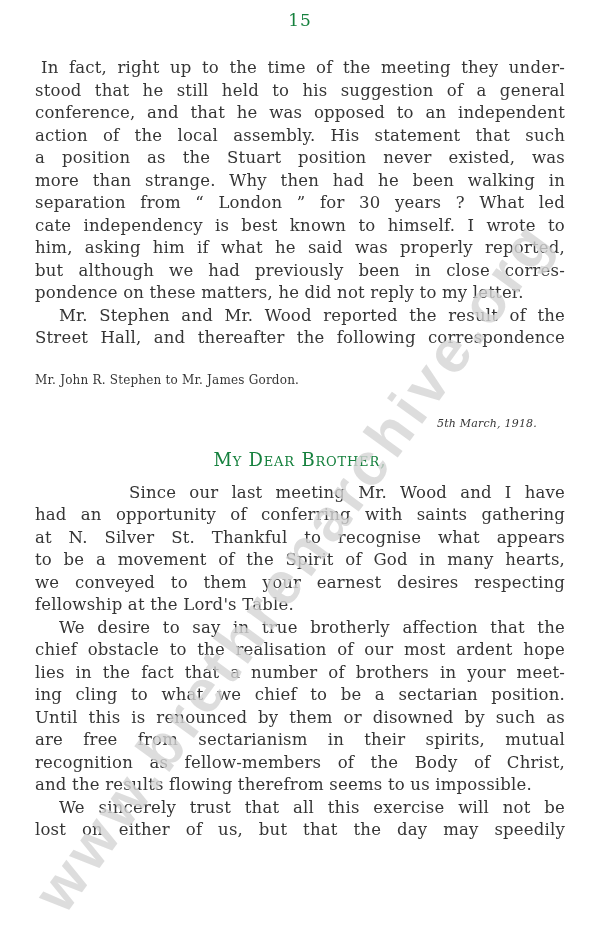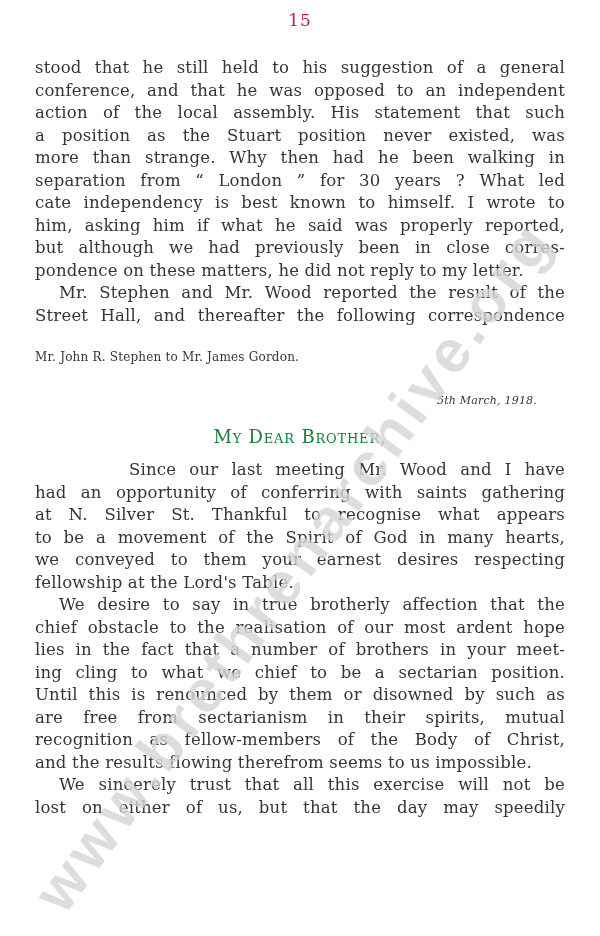--- a/index.html
+++ b/index.html
@@ -17,21 +17,21 @@
     color: #353535;
   }
   .page-number {
     position: absolute;
     top: 10px;
     left: 0;
     width: 600px;
     text-align: center;
     font-size: 17px;
     letter-spacing: 1px;
-    color: #be185d;
+    color: #15803d;
   }
   .text-block {
     position: absolute;
     top: 57px;
     left: 35px;
     width: 530px;
     font-size: 16.5px;
     line-height: 22.5px;
     letter-spacing: 0.2px;
   }
@@ -92,20 +92,21 @@
 
 <div class="page">
 
   <div class="watermark">www.brethrenarchive.org</div>
 
   <div class="page-number">15</div>
 
   <div class="text-block">
 
     <div class="para">
+      <div class="line indent-xs">In fact, right up to the time of the meeting they under-</div>
       <div class="line">stood that he still held to his suggestion of a general</div>
       <div class="line">conference, and that he was opposed to an independent</div>
       <div class="line">action of the local assembly. His statement that such</div>
       <div class="line">a position as the Stuart position never existed, was</div>
       <div class="line">more than strange. Why then had he been walking in</div>
       <div class="line">separation from “ London ” for 30 years ? What led</div>
       <div class="line">cate independency is best known to himself. I wrote to</div>
       <div class="line">him, asking him if what he said was properly reported,</div>
       <div class="line">but although we had previously been in close corres-</div>
       <div class="line end">pondence on these matters, he did not reply to my letter.</div>

